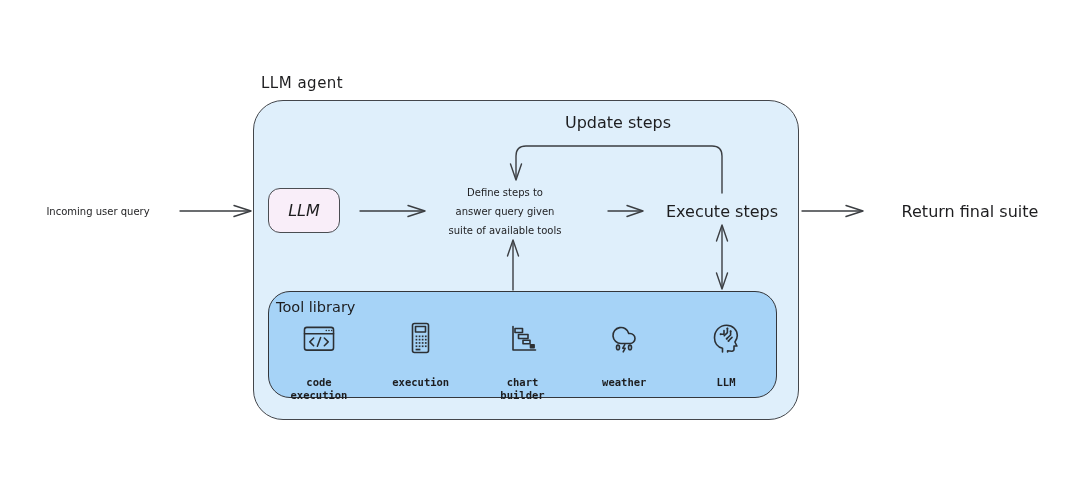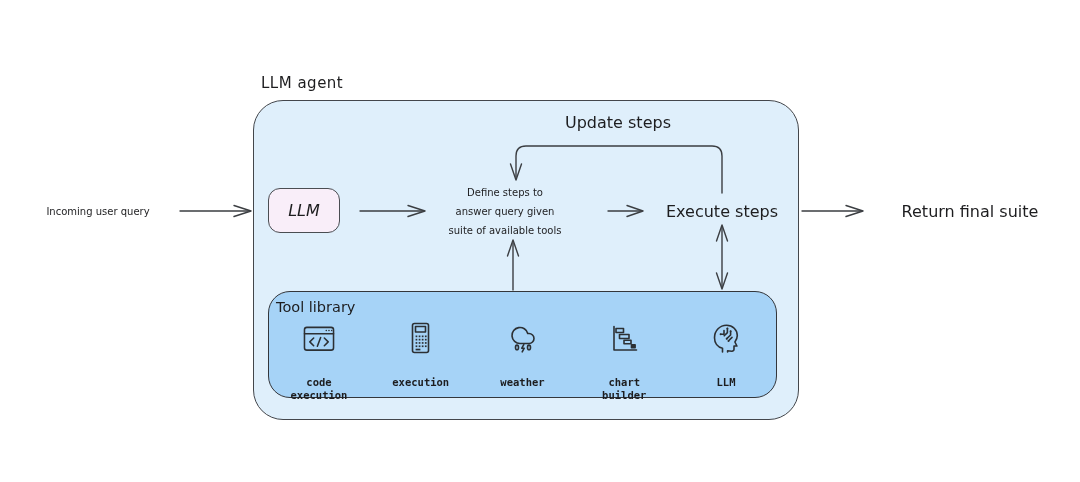--- a/index.html
+++ b/index.html
@@ -116,44 +116,44 @@
               <rect x="7.6" y="27.7" width="4.8" height="1.7"></rect>
             </g>
           </svg>
         </div>
         <div class="tool-label">execution</div>
       </div>
 
 
       <div class="tool">
         <div class="tool-icon">
+          <svg width="30" height="31" viewBox="0 0 30 31">
+            <path d="M5 3.5 L5 27 L27.5 27"></path>
+            <rect x="7" y="5.5" width="7.5" height="4"></rect>
+            <rect x="10.5" y="11.5" width="9.5" height="4"></rect>
+            <rect x="15" y="17.2" width="7" height="3.6"></rect>
+            <rect x="22.5" y="21.8" width="3.6" height="3" fill="#2c3034"></rect>
+          </svg>
+        </div>
+        <div class="tool-label">chart
+builder</div>
+      </div>
+
+      <div class="tool">
+        <div class="tool-icon">
           <svg width="32" height="32" viewBox="0 0 32 32">
             <g transform="translate(4,1.5)">
               <path d="M18 10 h-1.26 A8 8 0 1 0 9 20 h9 a5 5 0 0 0 0 -10 z"></path>
             </g>
             <ellipse cx="10" cy="25.4" rx="1.5" ry="2.3"></ellipse>
             <ellipse cx="22" cy="25.4" rx="1.5" ry="2.3"></ellipse>
             <path d="M16.8 22.6 L14.8 26.2 L17.2 26.2 L15.2 29.8"></path>
           </svg>
         </div>
         <div class="tool-label">weather</div>
-      </div>
-
-      <div class="tool">
-        <div class="tool-icon">
-          <svg width="30" height="31" viewBox="0 0 30 31">
-            <path d="M5 3.5 L5 27 L27.5 27"></path>
-            <rect x="7" y="5.5" width="7.5" height="4"></rect>
-            <rect x="10.5" y="11.5" width="9.5" height="4"></rect>
-            <rect x="15" y="17.2" width="7" height="3.6"></rect>
-            <rect x="22.5" y="21.8" width="3.6" height="3" fill="#2c3034"></rect>
-          </svg>
-        </div>
-        <div class="tool-label">chart
-builder</div>
       </div>
 
       <div class="tool">
         <div class="tool-icon">
           <svg width="32" height="34" viewBox="0 0 32 34">
             <path d="M12.5 31 L12.5 27.2 C7.5 26.2 4.5 22 4.5 16.8 C4.5 9.5 10 4.2 16.5 4.2 C22.7 4.2 27.3 8.8 27.3 14.6 C27.3 17.2 26.3 19.2 24.9 21 L26.9 25 L24 25 L24 28.2 C24 29.4 23 30.3 21.8 30.2 L17.6 29.8 L17.6 31"></path>
             <path d="M10.8 13.2 L14 13.2 L14 9.6"></path>
             <path d="M17.4 7.6 L17.4 11.6 L14.2 14.8"></path>
             <path d="M20.6 10.4 L20.6 14 L16.8 17.6"></path>
             <path d="M22 16.4 L18.6 19.8"></path>

